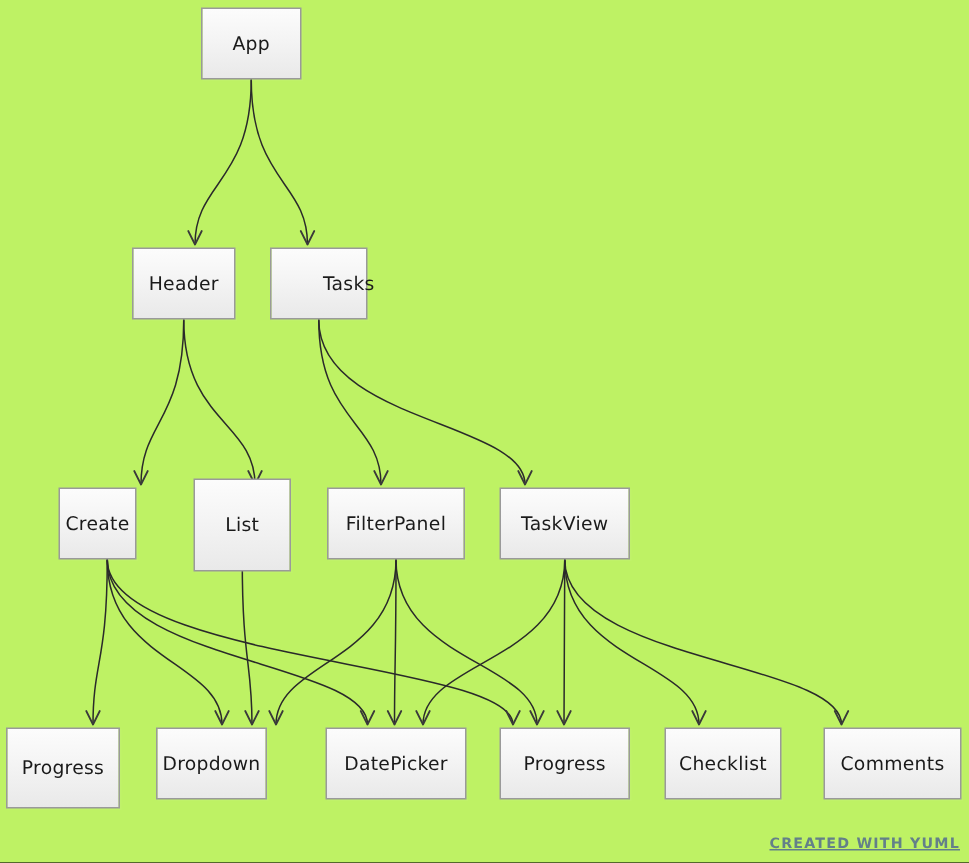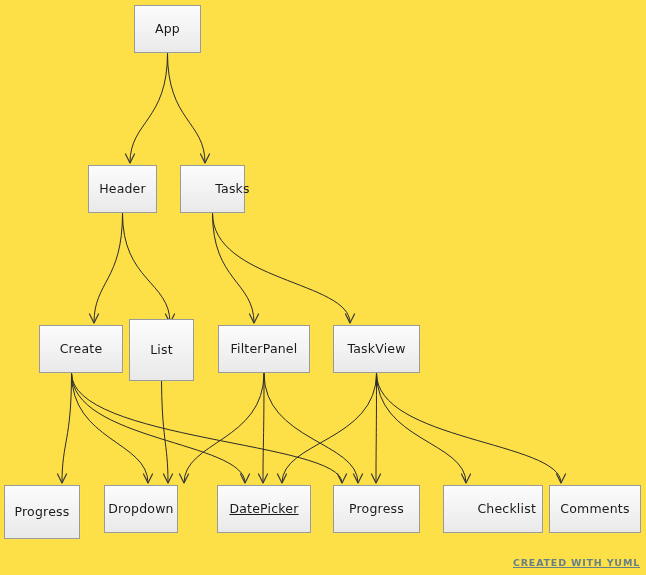--- a/index.html
+++ b/index.html
@@ -8,21 +8,21 @@
     padding: 0;
     background: #000000;
   }
   body {
     font-family: "DejaVu Sans", sans-serif;
   }
   #canvas {
     position: relative;
     width: 646px;
     height: 575px;
-    background: #fde047;
+    background: #bef264;
     overflow: hidden;
   }
   svg.edge-layer {
     position: absolute;
     left: 0;
     top: 0;
     width: 646px;
     height: 575px;
     pointer-events: none;
   }
@@ -112,45 +112,45 @@
   <div id="nodes-layer">
       <div class="node" style="left: 134px; top: 5px; width: 67px; height: 48px;">
         <span class="node-label">App</span>
       </div>
       <div class="node" style="left: 88px; top: 165px; width: 69px; height: 48px;">
         <span class="node-label">Header</span>
       </div>
       <div class="node" style="left: 180px; top: 165px; width: 65px; height: 48px; padding-left: 40px;">
         <span class="node-label">Tasks</span>
       </div>
-      <div class="node" style="left: 39px; top: 325px; width: 84px; height: 48px;">
+      <div class="node" style="left: 39px; top: 325px; width: 52px; height: 48px;">
         <span class="node-label">Create</span>
       </div>
       <div class="node" style="left: 129px; top: 319px; width: 65px; height: 62px;">
         <span class="node-label">List</span>
       </div>
       <div class="node" style="left: 218px; top: 325px; width: 92px; height: 48px;">
         <span class="node-label">FilterPanel</span>
       </div>
       <div class="node" style="left: 333px; top: 325px; width: 87px; height: 48px;">
         <span class="node-label">TaskView</span>
       </div>
       <div class="node" style="left: 4px; top: 485px; width: 76px; height: 54px;">
         <span class="node-label">Progress</span>
       </div>
       <div class="node" style="left: 104px; top: 485px; width: 74px; height: 48px;">
         <span class="node-label">Dropdown</span>
       </div>
-      <div class="node" style="left: 217px; top: 485px; width: 94px; height: 48px; text-decoration: underline;">
+      <div class="node" style="left: 217px; top: 485px; width: 94px; height: 48px;">
         <span class="node-label">DatePicker</span>
       </div>
       <div class="node" style="left: 333px; top: 485px; width: 87px; height: 48px;">
         <span class="node-label">Progress</span>
       </div>
-      <div class="node" style="left: 443px; top: 485px; width: 100px; height: 48px; justify-content: flex-end;">
+      <div class="node" style="left: 443px; top: 485px; width: 78px; height: 48px;">
         <span class="node-label">Checklist</span>
       </div>
       <div class="node" style="left: 549px; top: 485px; width: 92px; height: 48px;">
         <span class="node-label">Comments</span>
       </div>
     </div>
 
   <div id="watermark">CREATED WITH YUML</div>
 
 </div>

